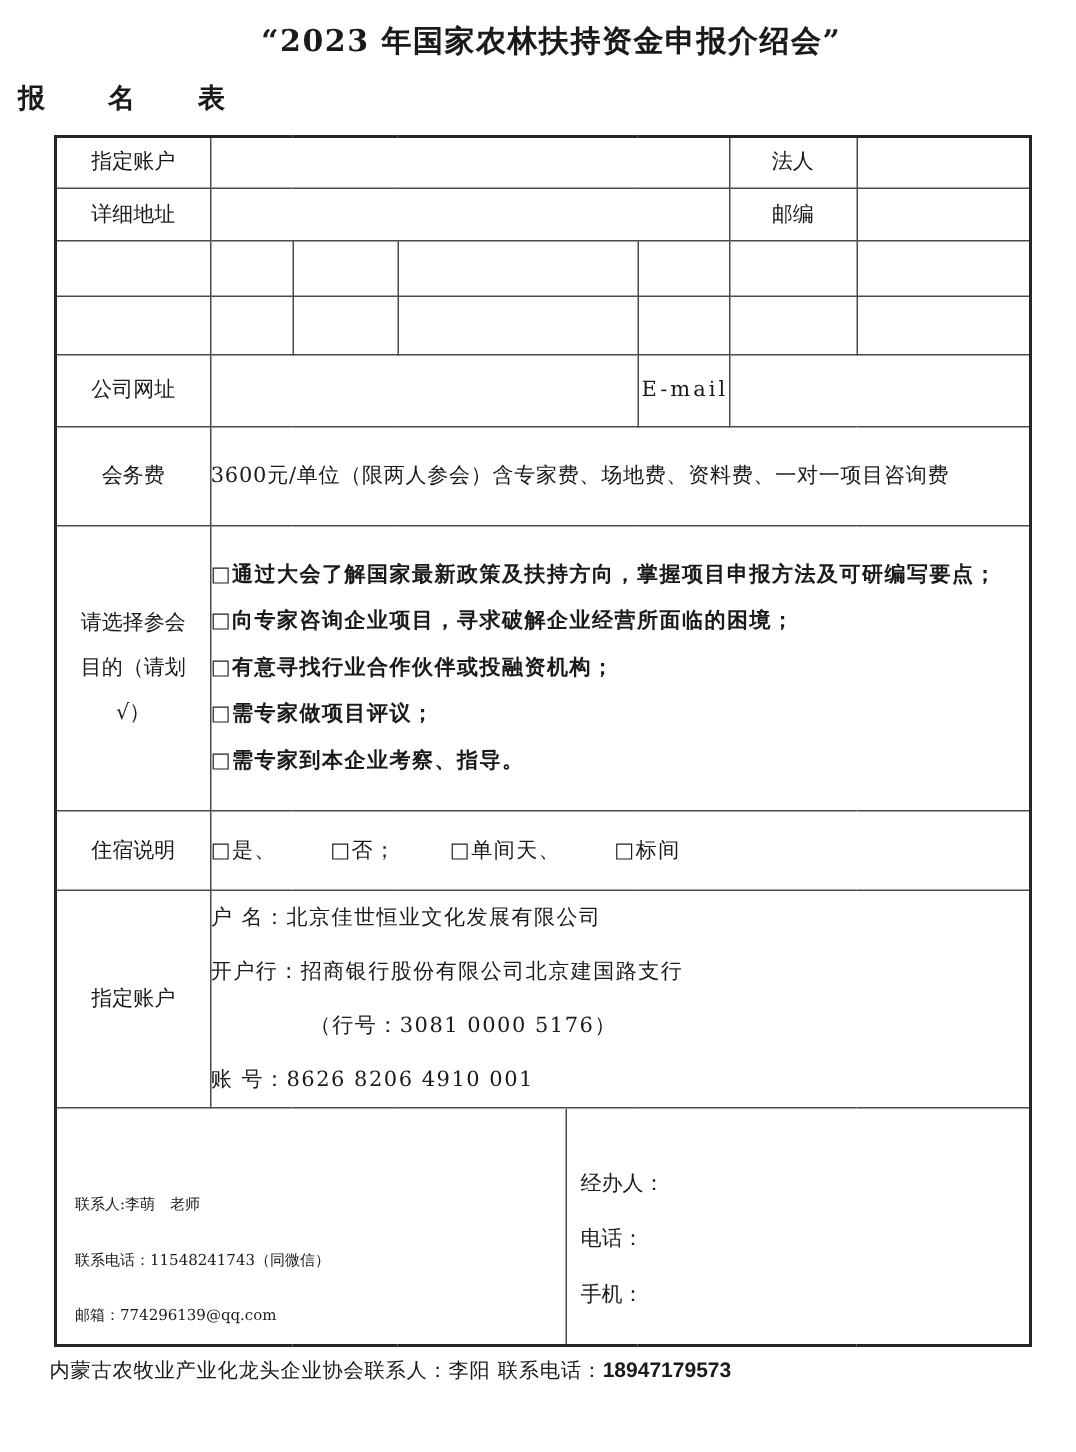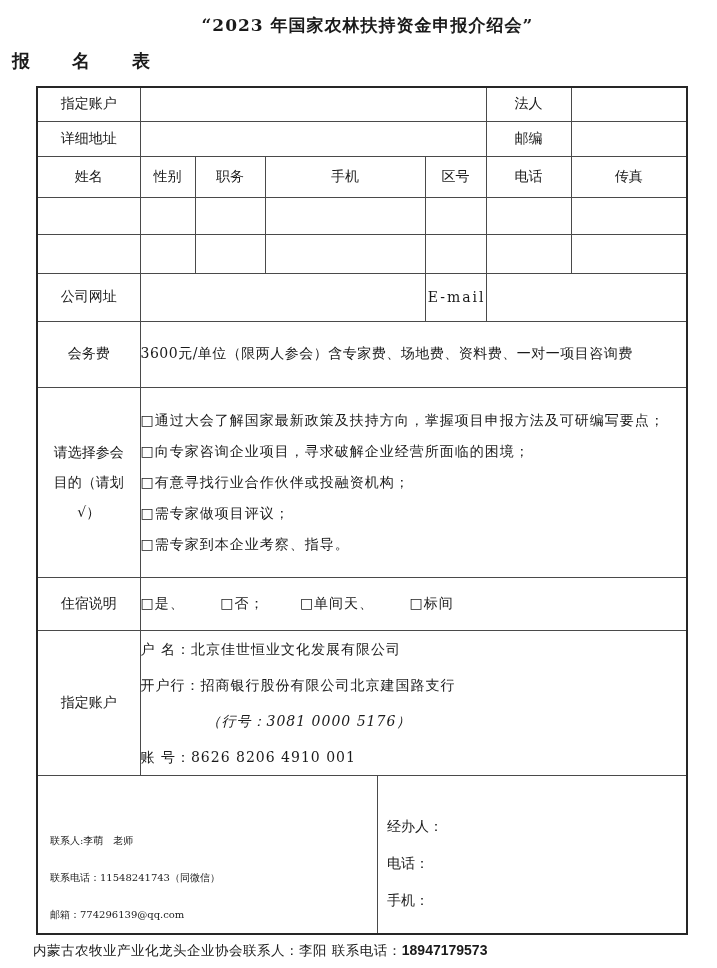--- a/index.html
+++ b/index.html
@@ -6,21 +6,21 @@
   html, body { margin: 0; padding: 0; }
   body {
     width: 717px; height: 968px;
     background: #ffffff;
     color: #1a1a1a;
     font-family: "DejaVu Serif", "Liberation Serif", serif;
   }
   .page-title {
     margin: 14px 0 0 18px;
     text-align: center;
-    font-size: 17px;
+    font-size: 20px;
     font-weight: bold;
     letter-spacing: 1px;
   }
   .page-subtitle {
     margin: 12px 0 0 0;
     text-align: left;
     font-size: 18px;
     font-weight: bold;
     letter-spacing: 12px;
     text-indent: 12px;
@@ -39,33 +39,34 @@
     vertical-align: middle;
     overflow: hidden;
   }
   td.lbl   { text-align: center; }
   td.input { background: #fff; }
   td.fee-text { padding-left: 14px; font-size: 14.5px; letter-spacing: 0.5px; }
   td.purpose-cell {
     vertical-align: top;
     padding: 7px 10px 0 8px;
     line-height: 31px;
+    font-weight: bold;
   }
   .purpose-item { display: block; padding-left: 15px; text-indent: -15px; letter-spacing: 1px; }
   td.purpose-label-cell { line-height: 30px; }
   td.lodging-cell { padding-left: 8px; letter-spacing: 1px; }
   .lodging-opt { display: inline-block; margin-right: 30px; }
   td.account-cell {
     vertical-align: top;
     padding: 6px 0 0 14px;
     font-size: 16px;
     line-height: 36px;
     letter-spacing: 1px;
   }
-  .account-line.indent { padding-left: 66px; font-style: italic; }
+  .account-line.indent { padding-left: 66px; }
   td.email-label-cell {
     vertical-align: top;
     padding: 3px 0 0 5px;
     font-size: 13.5px;
     letter-spacing: 2px;
     text-align: right;
   }
   td.bottom-cell { padding: 0; vertical-align: top; }
   .split { display: flex; width: 100%; height: 100%; }
   .split-left {
@@ -118,29 +119,20 @@
     <td class="input"></td>
   </tr>
 
   <tr style="height:35px">
     <td class="lbl">详细地址</td>
     <td class="input" colspan="4"></td>
     <td class="lbl">邮编</td>
     <td class="input"></td>
   </tr>
 
-  <tr style="height:41px">
-    <td class="lbl">姓名</td>
-    <td class="lbl">性别</td>
-    <td class="lbl">职务</td>
-    <td class="lbl">手机</td>
-    <td class="lbl">区号</td>
-    <td class="lbl">电话</td>
-    <td class="lbl">传真</td>
-  </tr>
 
   <tr style="height:37px">
     <td class="input"></td>
     <td class="input"></td>
     <td class="input"></td>
     <td class="input"></td>
     <td class="input"></td>
     <td class="input"></td>
     <td class="input"></td>
   </tr>

